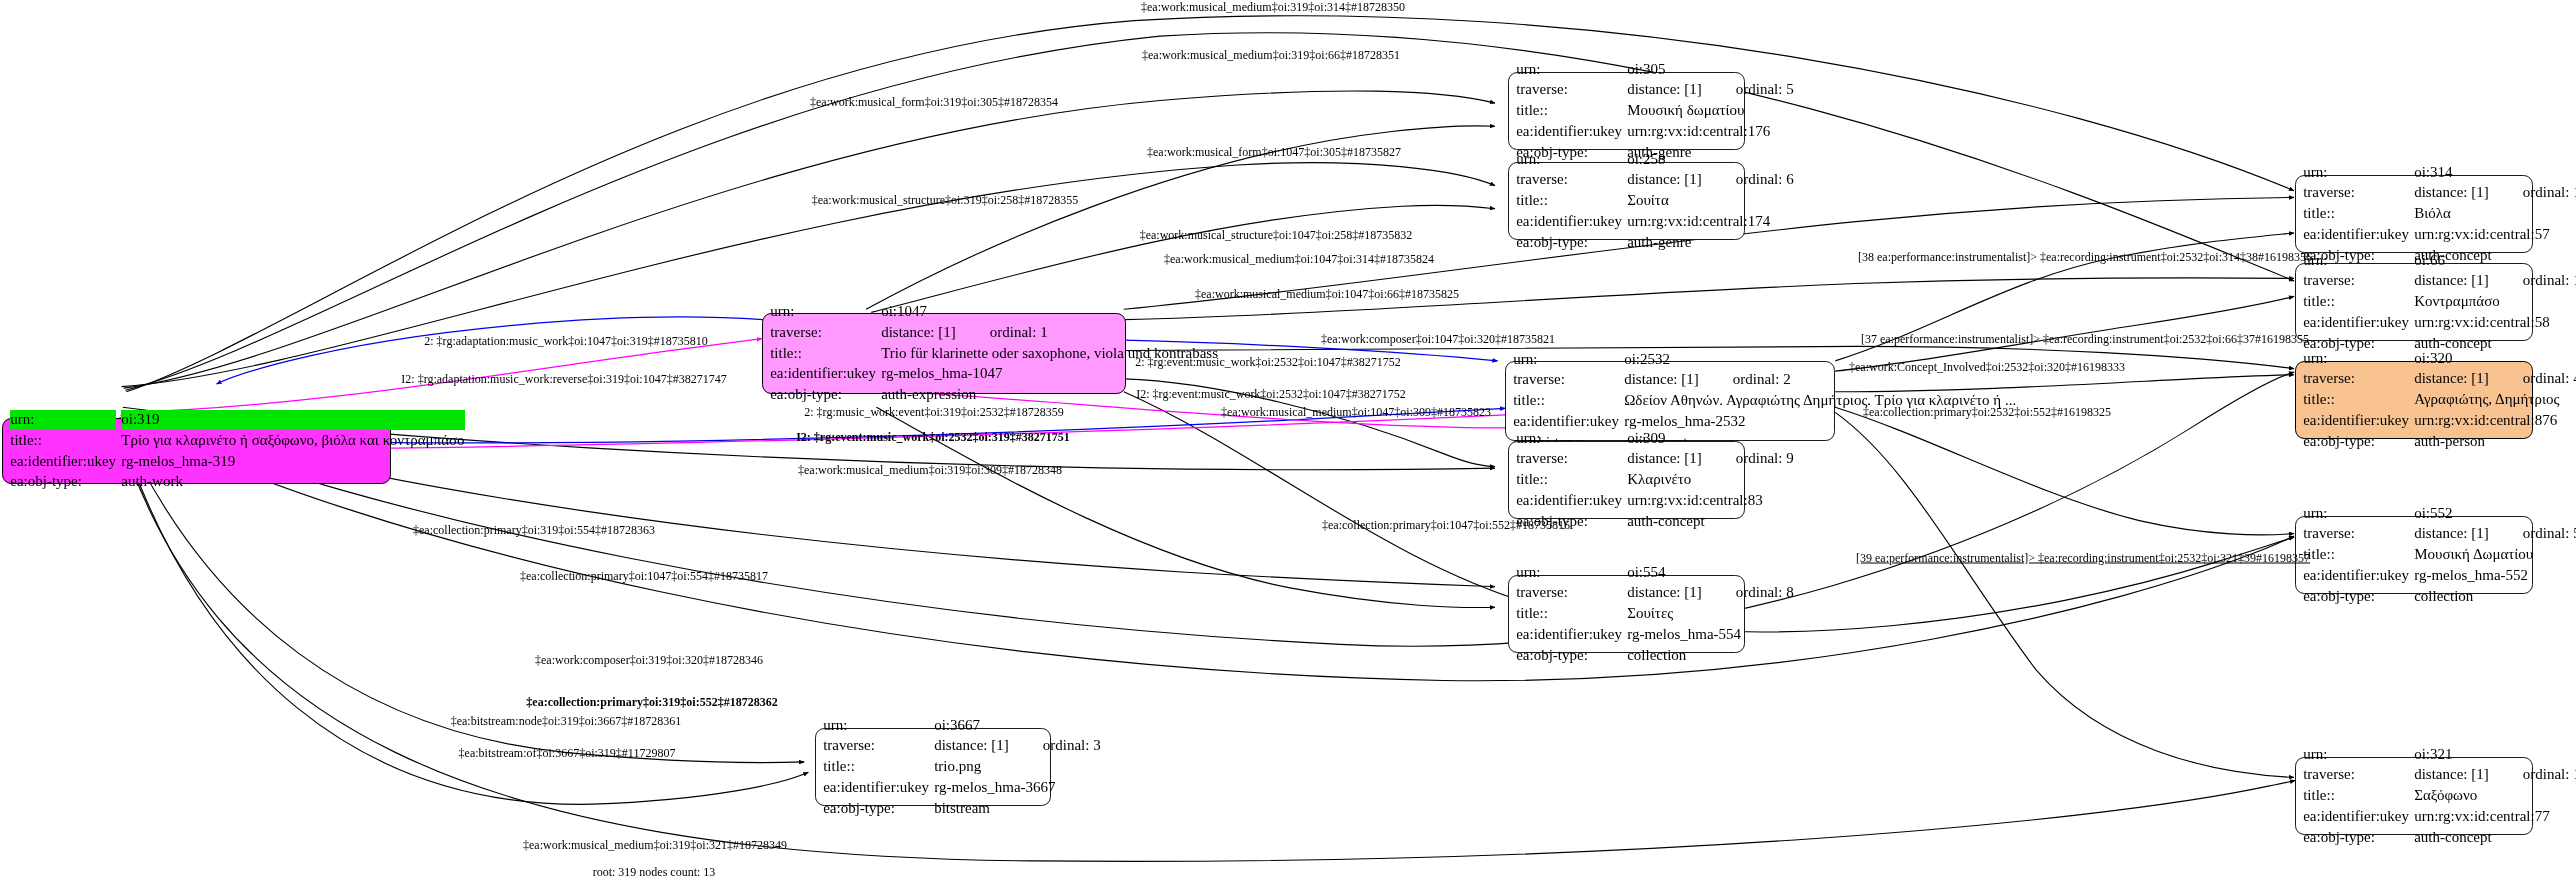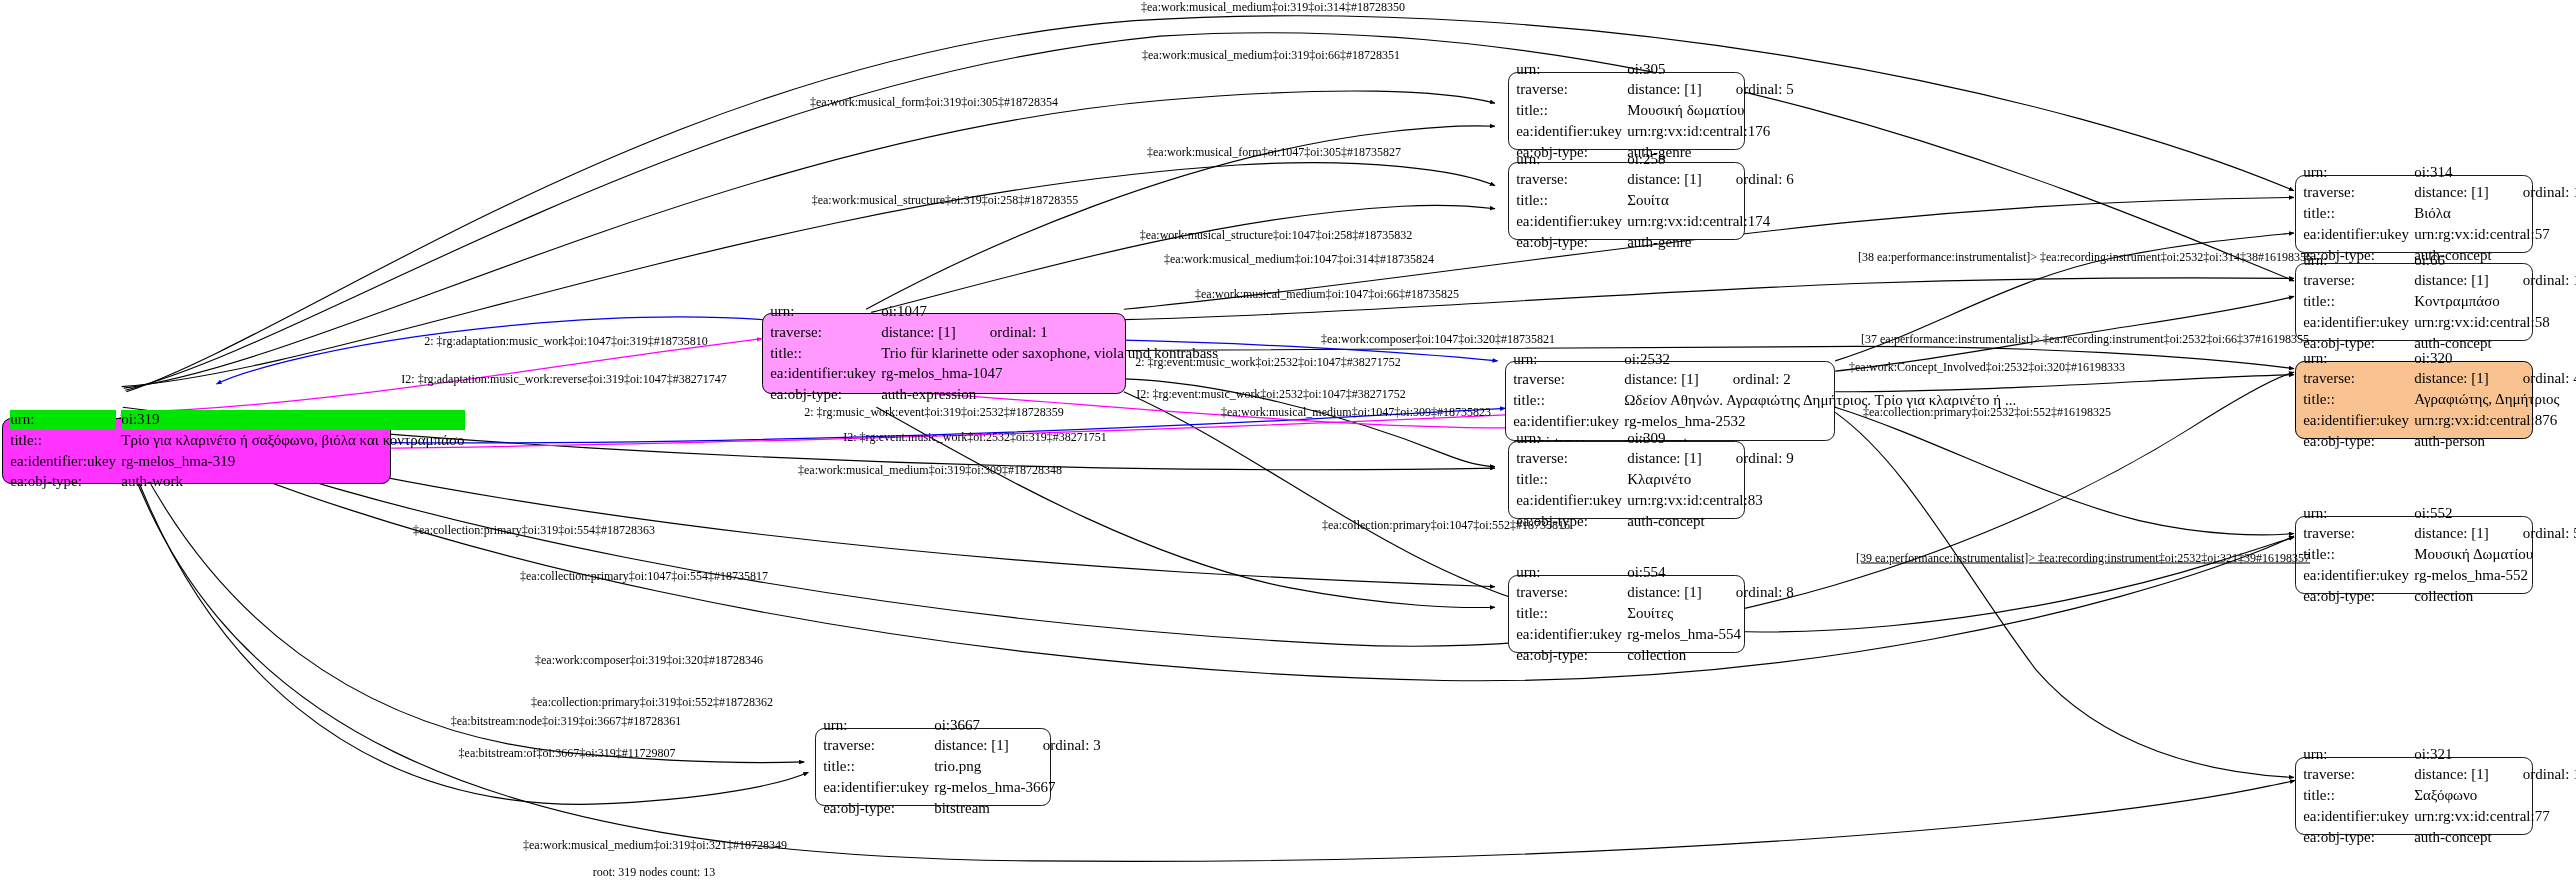--- a/index.html
+++ b/index.html
@@ -384,29 +384,29 @@
   <div class="elabel" style="left:2085px; top:257px;">[38 ea:performance:instrumentalist]&gt; ‡ea:recording:instrument‡oi:2532‡oi:314‡38#16198356</div>
   <div class="elabel" style="left:1327px; top:294px;">‡ea:work:musical_medium‡oi:1047‡oi:66‡#18735825</div>
   <div class="elabel" style="left:1438px; top:339px;">‡ea:work:composer‡oi:1047‡oi:320‡#18735821</div>
   <div class="elabel" style="left:2085px; top:339px;">[37 ea:performance:instrumentalist]&gt; ‡ea:recording:instrument‡oi:2532‡oi:66‡37#16198355</div>
   <div class="elabel" style="left:566px; top:341px;">2: ‡rg:adaptation:music_work‡oi:1047‡oi:319‡#18735810</div>
   <div class="elabel" style="left:564px; top:379px;">I2: ‡rg:adaptation:music_work:reverse‡oi:319‡oi:1047‡#38271747</div>
   <div class="elabel" style="left:1268px; top:362px;">2: ‡rg:event:music_work‡oi:2532‡oi:1047‡#38271752</div>
   <div class="elabel" style="left:1271px; top:394px;">I2: ‡rg:event:music_work‡oi:2532‡oi:1047‡#38271752</div>
   <div class="elabel" style="left:1356px; top:412px;">‡ea:work:musical_medium‡oi:1047‡oi:309‡#18735823</div>
   <div class="elabel" style="left:934px; top:412px;">2: ‡rg:music_work:event‡oi:319‡oi:2532‡#18728359</div>
-  <div class="elabel" style="left:975px; top:437px;">I2: ‡rg:event:music_work‡oi:2532‡oi:319‡#38271751</div>
+  <div class="elabel" style="left:933px; top:437px;font-weight:bold;">I2: ‡rg:event:music_work‡oi:2532‡oi:319‡#38271751</div>
   <div class="elabel" style="left:930px; top:470px;">‡ea:work:musical_medium‡oi:319‡oi:309‡#18728348</div>
   <div class="elabel" style="left:1987px; top:367px;">‡ea:work:Concept_Involved‡oi:2532‡oi:320‡#16198333</div>
   <div class="elabel" style="left:1987px; top:412px;">‡ea:collection:primary‡oi:2532‡oi:552‡#16198325</div>
   <div class="elabel" style="left:1446px; top:525px;">‡ea:collection:primary‡oi:1047‡oi:552‡#18735816</div>
   <div class="elabel" style="left:2083px; top:558px;text-decoration:underline;">[39 ea:performance:instrumentalist]&gt; ‡ea:recording:instrument‡oi:2532‡oi:321‡39#16198357</div>
   <div class="elabel" style="left:534px; top:530px;">‡ea:collection:primary‡oi:319‡oi:554‡#18728363</div>
   <div class="elabel" style="left:644px; top:576px;">‡ea:collection:primary‡oi:1047‡oi:554‡#18735817</div>
   <div class="elabel" style="left:649px; top:660px;">‡ea:work:composer‡oi:319‡oi:320‡#18728346</div>
-  <div class="elabel" style="left:652px; top:702px;">‡ea:collection:primary‡oi:319‡oi:552‡#18728362</div>
+  <div class="elabel" style="left:652px; top:702px;font-weight:bold;">‡ea:collection:primary‡oi:319‡oi:552‡#18728362</div>
   <div class="elabel" style="left:566px; top:721px;">‡ea:bitstream:node‡oi:319‡oi:3667‡#18728361</div>
   <div class="elabel" style="left:567px; top:753px;">‡ea:bitstream:of‡oi:3667‡oi:319‡#11729807</div>
   <div class="elabel" style="left:655px; top:845px;">‡ea:work:musical_medium‡oi:319‡oi:321‡#18728349</div>
 
   <div class="footer" style="left:654px; top:872px;">root: 319 nodes count: 13</div>
 </div>
 
 
 </body></html>

